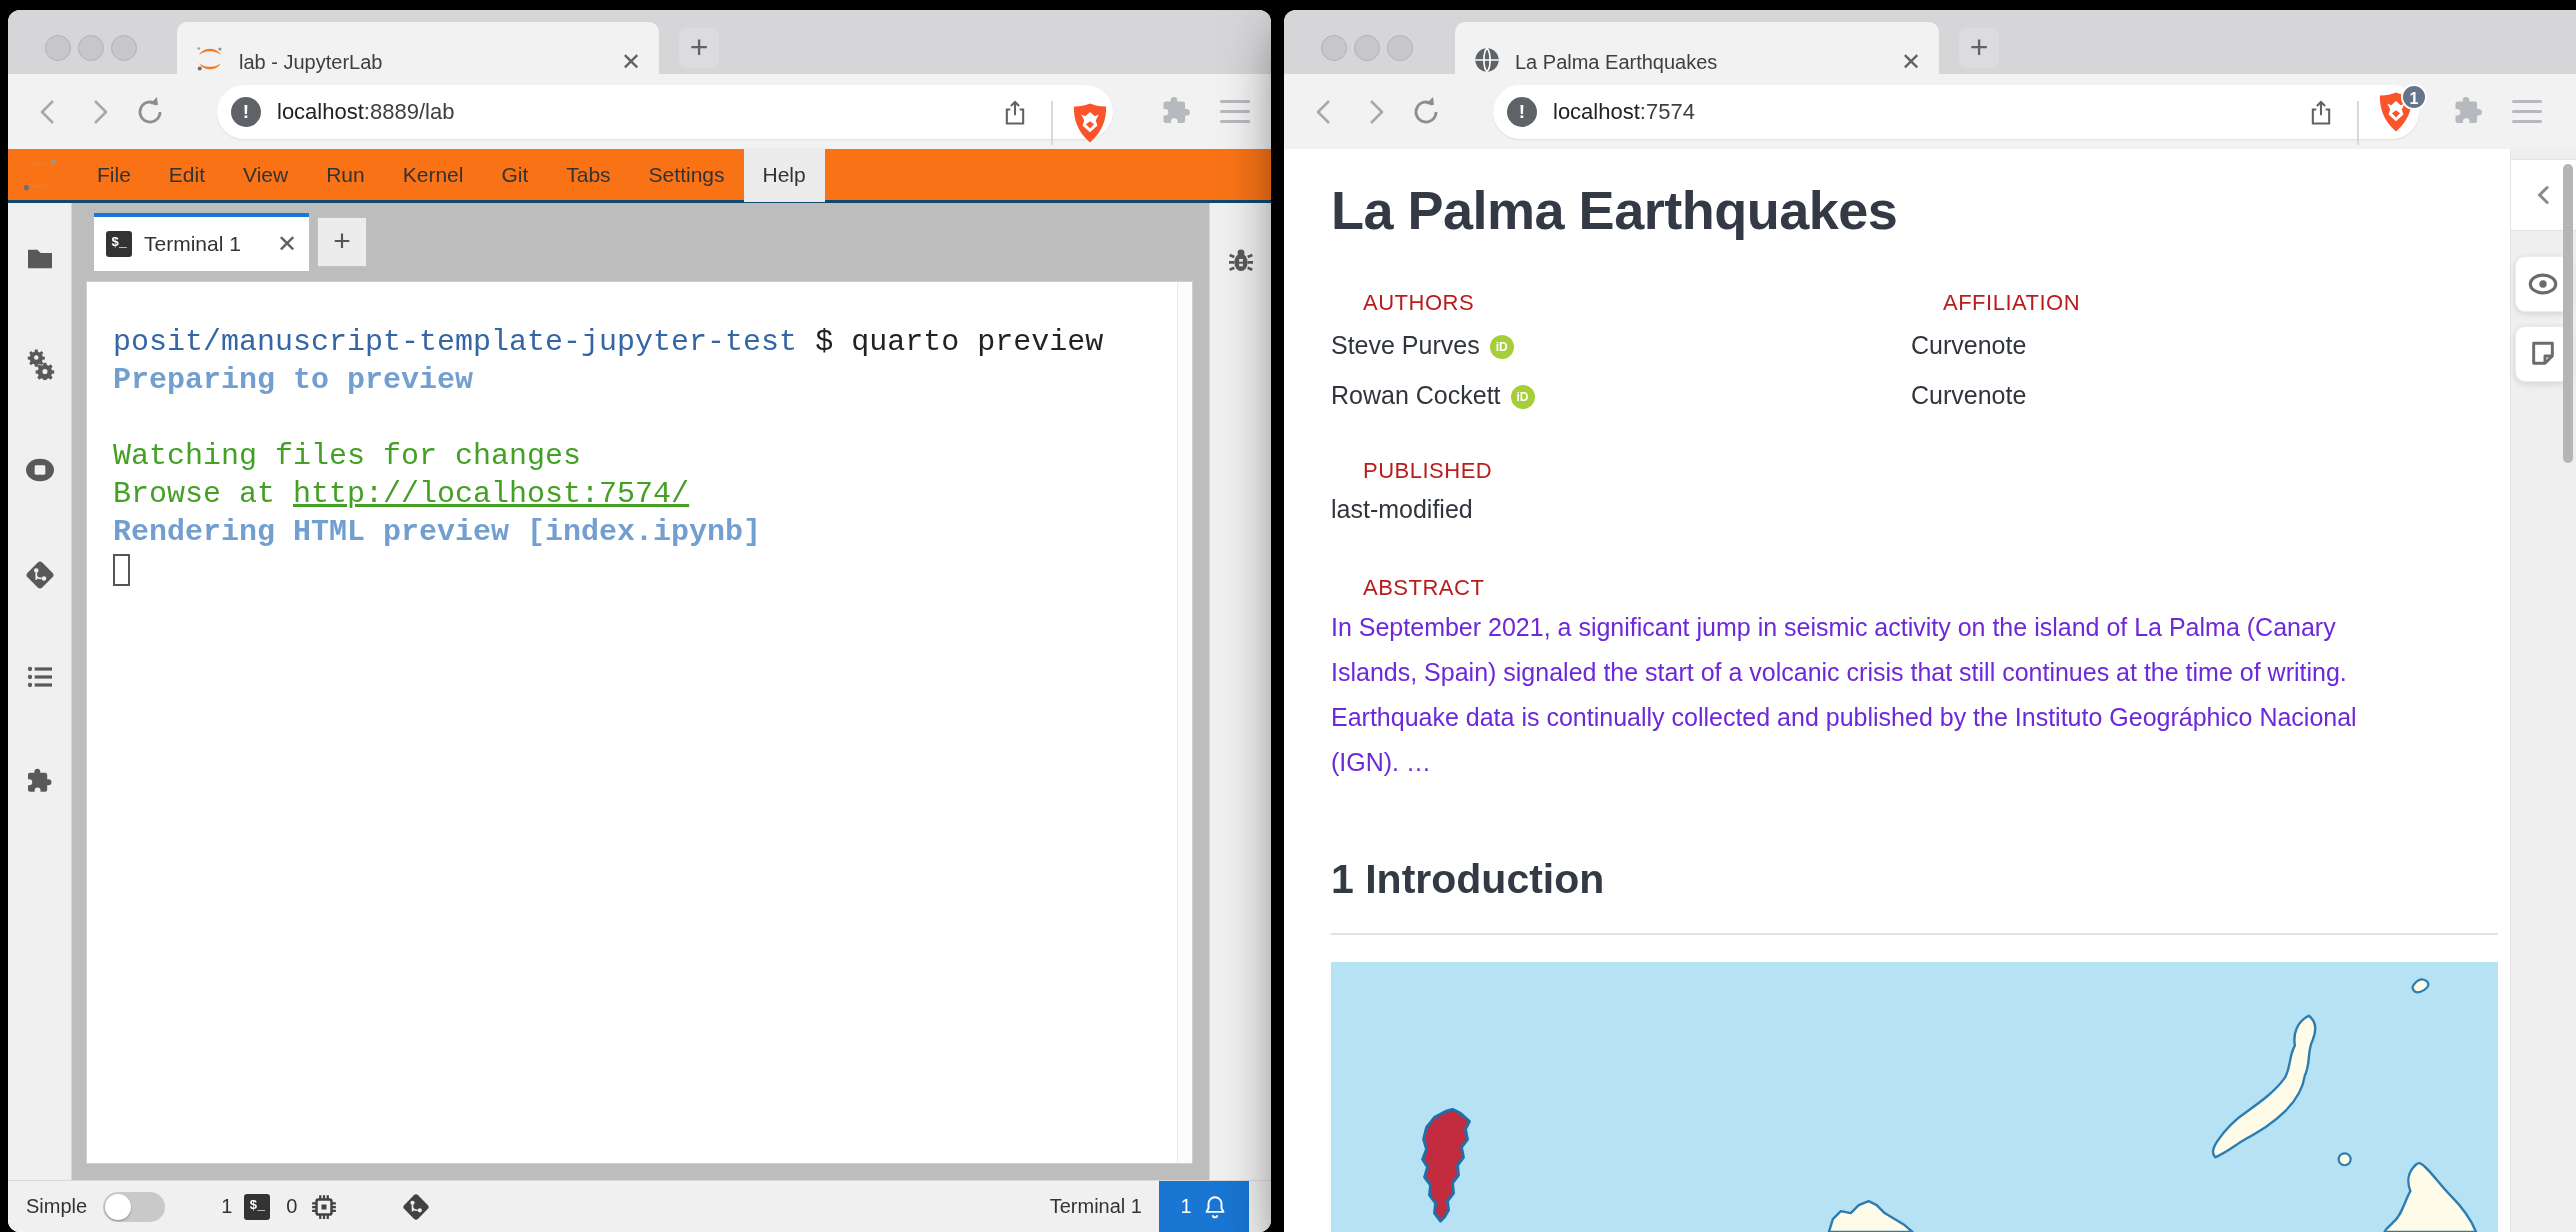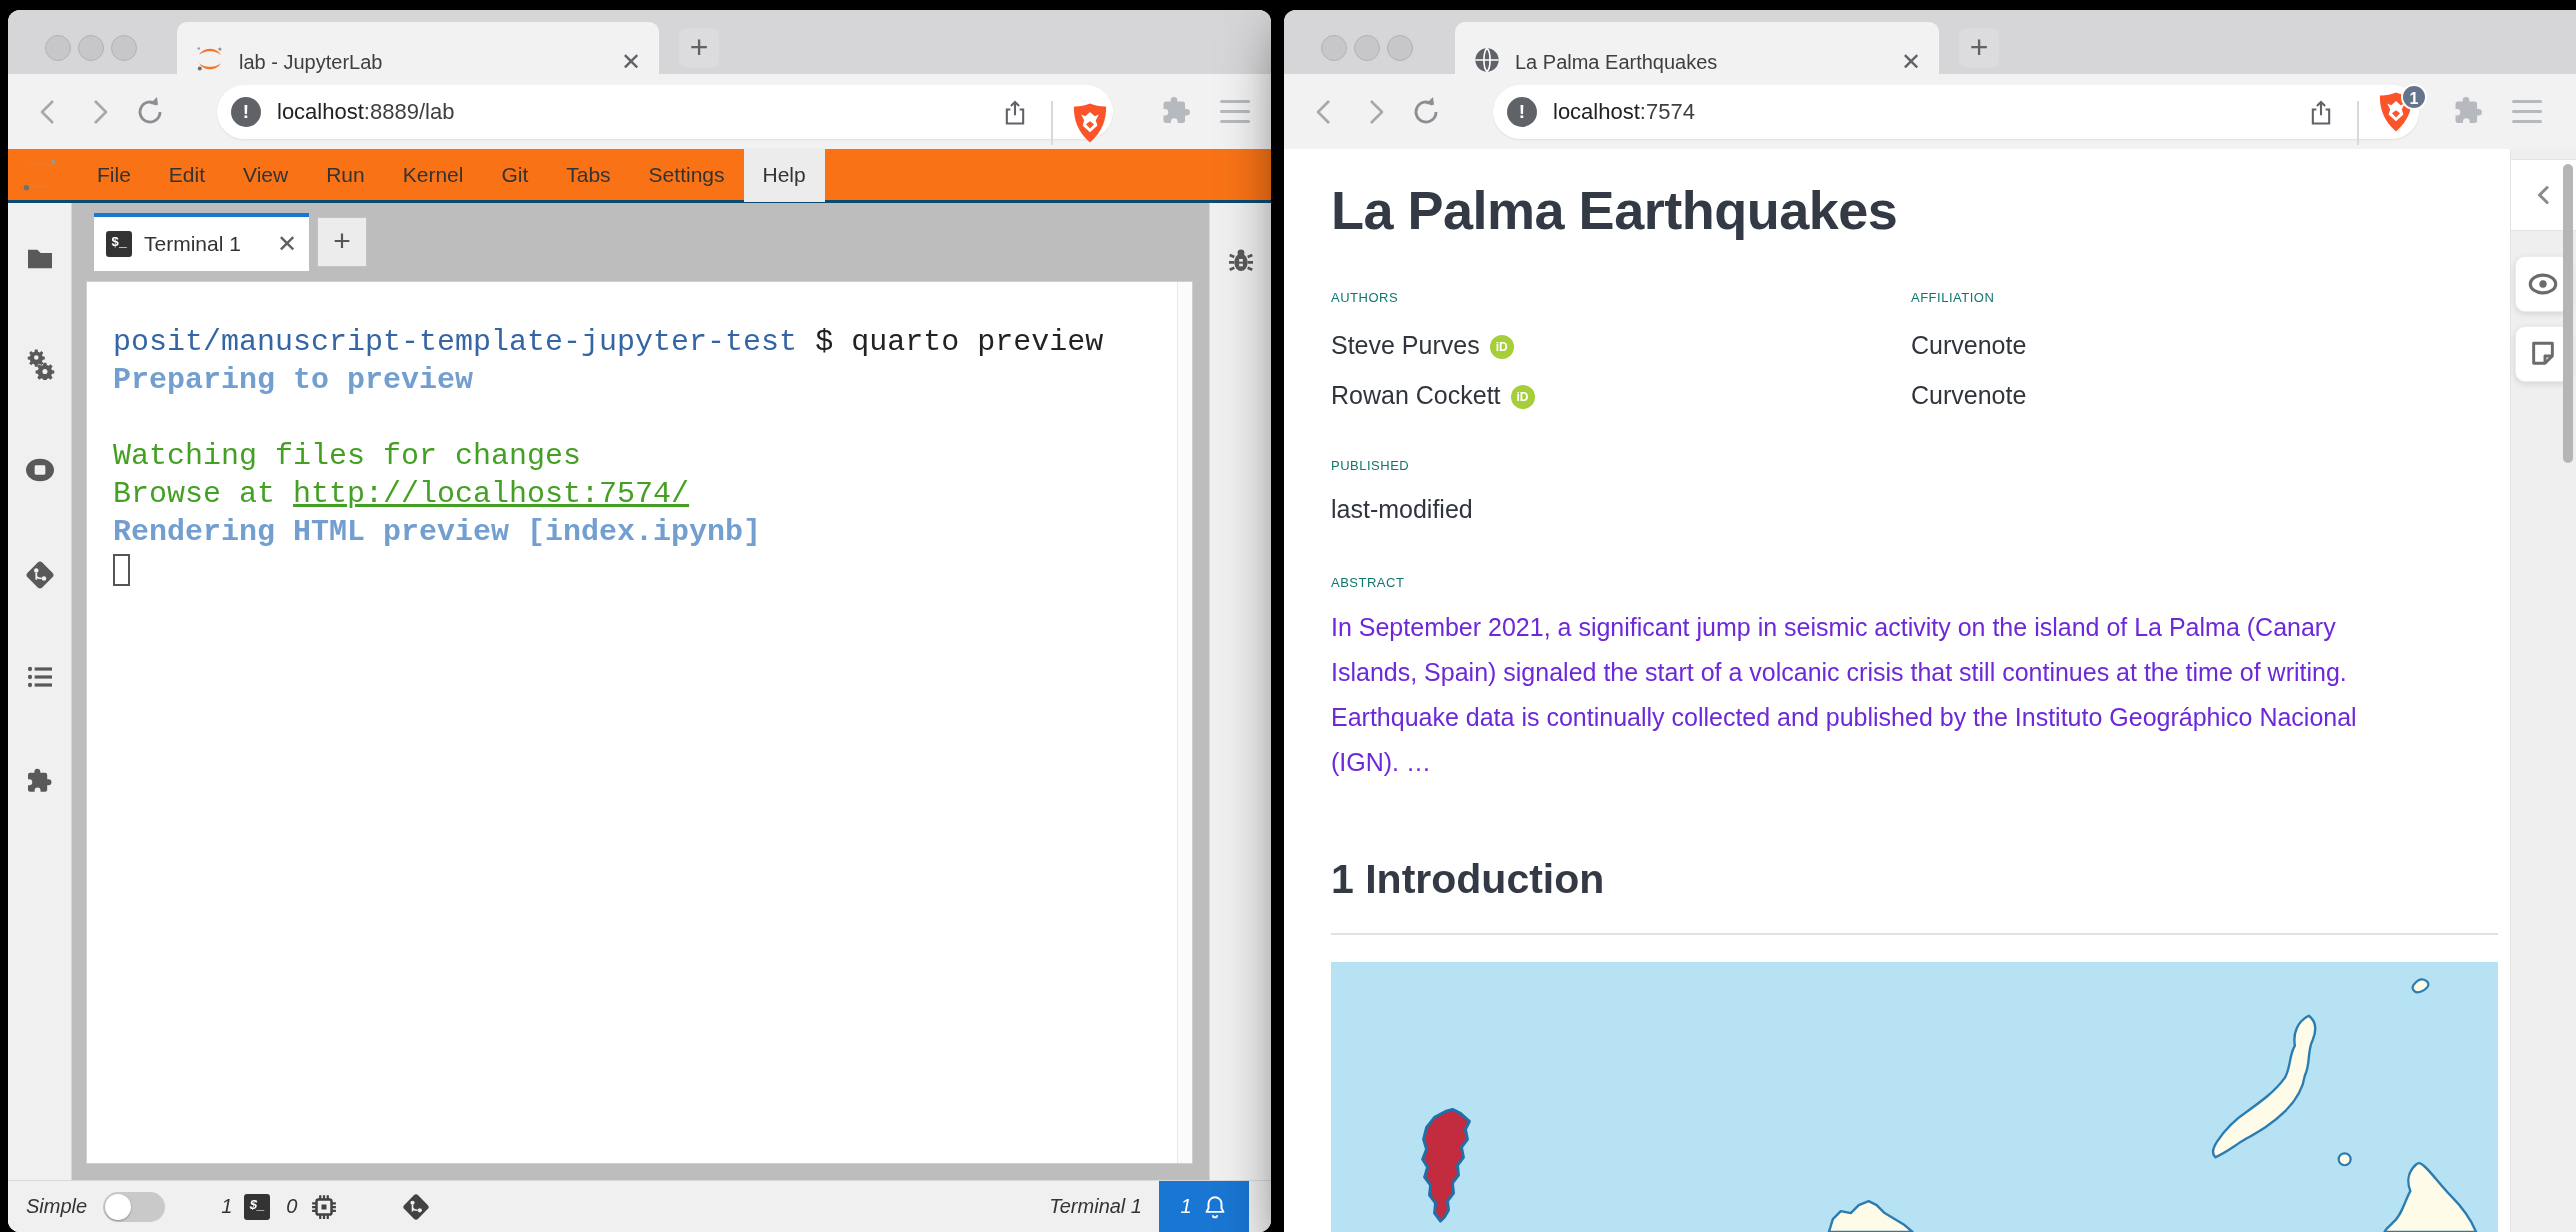--- a/index.html
+++ b/index.html
@@ -68,35 +68,35 @@
           font-size:30px; line-height:38px;margin-top:19px; }
   .tl { white-space:pre; height:38px; }
   .t-blue  { color:#3465a4; }
   .t-lblue { color:#729fcf; font-weight:bold; }
   .t-green { color:#44a025; }
   .t-black { color:#222; }
   .t-link  { color:#44a025; text-decoration:underline; }
   .cursor { display:inline-block; width:17px; height:32px; border:2px solid #555; margin-top:3px; }
 
   .jl-status { position:absolute; left:0; right:0; bottom:0; height:52px; background:#f0f0f0;
-               border-top:1px solid #dadada; display:flex; align-items:center; font-size:20px; color:#333;font-style:italic; }
+               border-top:1px solid #dadada; display:flex; align-items:center; font-size:20px; color:#333; }
   .toggle { width:62px; height:30px; background:#c9c9c9; border-radius:15px; position:relative;
             margin-left:16px; }
   .knob { position:absolute; left:2px; top:2px; width:26px; height:26px; border-radius:50%;
           background:#fff; box-shadow:0 1px 2px rgba(0,0,0,.3); }
   .st-ic { width:30px; height:30px; }
   .notif { position:absolute; right:22px; top:0; bottom:0; width:90px; background:#1976d2;
            display:flex; align-items:center; justify-content:center; gap:10px; color:#fff; }
 
   
   .page { position:absolute; left:0; right:0; top:139px; bottom:0; background:#fff; }
   .article { position:absolute; left:47px; top:0; width:1167px; }
   .a-title { position:absolute; top:30px; font-size:54px; font-weight:bold; color:#333a45;
              letter-spacing:-0.5px; }
-  .a-label { position:absolute; font-size:13px; color:#0f766e; letter-spacing:0.5px; }
+  .a-label { position:absolute; font-size:22px; color:#b91c1c; letter-spacing:0.5px;margin-left:32px; }
   .a-text  { position:absolute; font-size:25px; color:#30353d; }
   .col2 { left:580px; }
   .orcid { display:inline-block; width:24px; height:24px; border-radius:50%; background:#a6ce39;
            color:#fff; font-size:12px; font-weight:bold; text-align:center; line-height:24px;
            vertical-align:middle; margin-left:10px; }
   .abstract { position:absolute; top:456px; width:1070px; font-size:25px; line-height:45px; color:#6d28d9; }
   .h2 { position:absolute; top:707px; font-size:41px; font-weight:bold; color:#333a45; }
   .hr { position:absolute; top:784px; width:1167px; height:2px; background:#e2e2e2; }
   .mapfig { position:absolute; top:813px; width:1167px; height:270px; }
 

